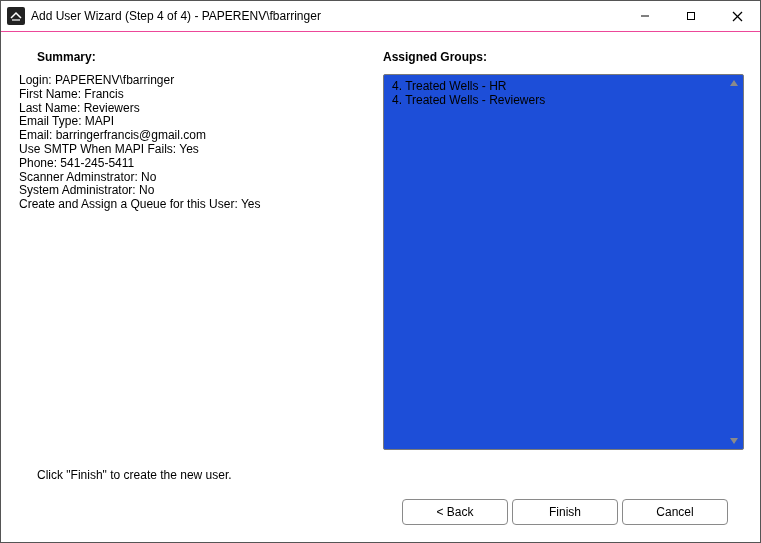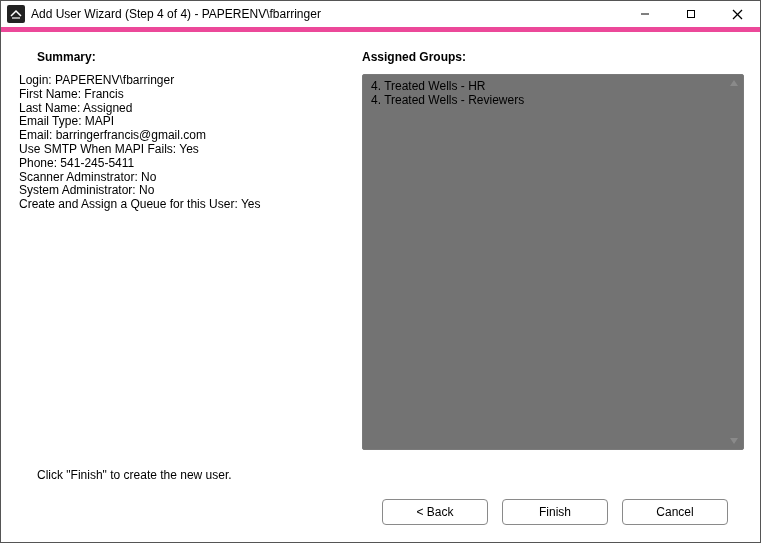--- a/index.html
+++ b/index.html
@@ -20,21 +20,21 @@
     box-sizing: border-box;
     display: flex;
     flex-direction: column;
     background: #fff;
   }
   .titlebar {
     height: 30px;
     display: flex;
     align-items: center;
     padding: 0 0 0 6px;
-    border-bottom: 5px solid #ec4899;
+    border-bottom: 1px solid #ec4899;
   }
   .titlebar .app-icon {
     width: 18px;
     height: 18px;
     background: #222;
     display: flex;
     align-items: center;
     justify-content: center;
     margin-right: 6px;
     border-radius: 2px;
@@ -74,21 +74,21 @@
   }
   .content {
     flex: 1;
     display: flex;
     flex-direction: column;
     padding: 0 16px 0 10px;
   }
   .columns {
     display: flex;
     flex-direction: row;
-    gap: 23px;
+    gap: 44px;
     margin-top: 18px;
     flex: 1;
     min-height: 0;
   }
   .col-left {
     flex: 0 0 320px;
     display: flex;
     flex-direction: column;
   }
   .col-right {
@@ -105,21 +105,21 @@
   .summary-lines {
     line-height: 1.15;
   }
   .summary-line {
     white-space: nowrap;
   }
   .groups-box {
     flex: 0 0 376px;
     border: 1px solid #7a7a7a;
     border-radius: 2px;
-    background: #737373;
+    background: #1d4ed8;
     position: relative;
     padding: 4px 18px 4px 8px;
     overflow: hidden;
     box-sizing: border-box;
   }
   .groups-box .scroll-arrow {
     position: absolute;
     right: 3px;
     width: 12px;
     height: 12px;
@@ -138,21 +138,21 @@
   .hint-row {
     margin: 18px 0 0 18px;
   }
 
   .footer {
     height: 60px;
     display: flex;
     align-items: center;
     justify-content: flex-end;
     padding: 0 16px 0 0;
-    gap: 14px;
+    gap: 4px;
   }
   .btn {
     min-width: 76px;
     height: 24px;
     border: 1px solid #8a8a8a;
     border-radius: 4px;
     background: #fff;
     font-size: 12px;
     display: flex;
     align-items: center;
@@ -199,21 +199,21 @@
     <div class="left-stripe"></div>
     <div class="content">
 
       <div class="columns">
 
         <div class="col-left">
           <div class="section-header">Summary:</div>
           <div class="summary-lines">
             <div class="summary-line">Login: PAPERENV\fbarringer</div>
             <div class="summary-line">First Name: Francis</div>
-            <div class="summary-line">Last Name: Assigned</div>
+            <div class="summary-line">Last Name: Reviewers</div>
             <div class="summary-line">Email Type: MAPI</div>
             <div class="summary-line">Email: barringerfrancis@gmail.com</div>
             <div class="summary-line">Use SMTP When MAPI Fails: Yes</div>
             <div class="summary-line">Phone: 541-245-5411</div>
             <div class="summary-line">Scanner Adminstrator: No</div>
             <div class="summary-line">System Administrator: No</div>
             <div class="summary-line">Create and Assign a Queue for this User: Yes</div>
           </div>
         </div>
 

